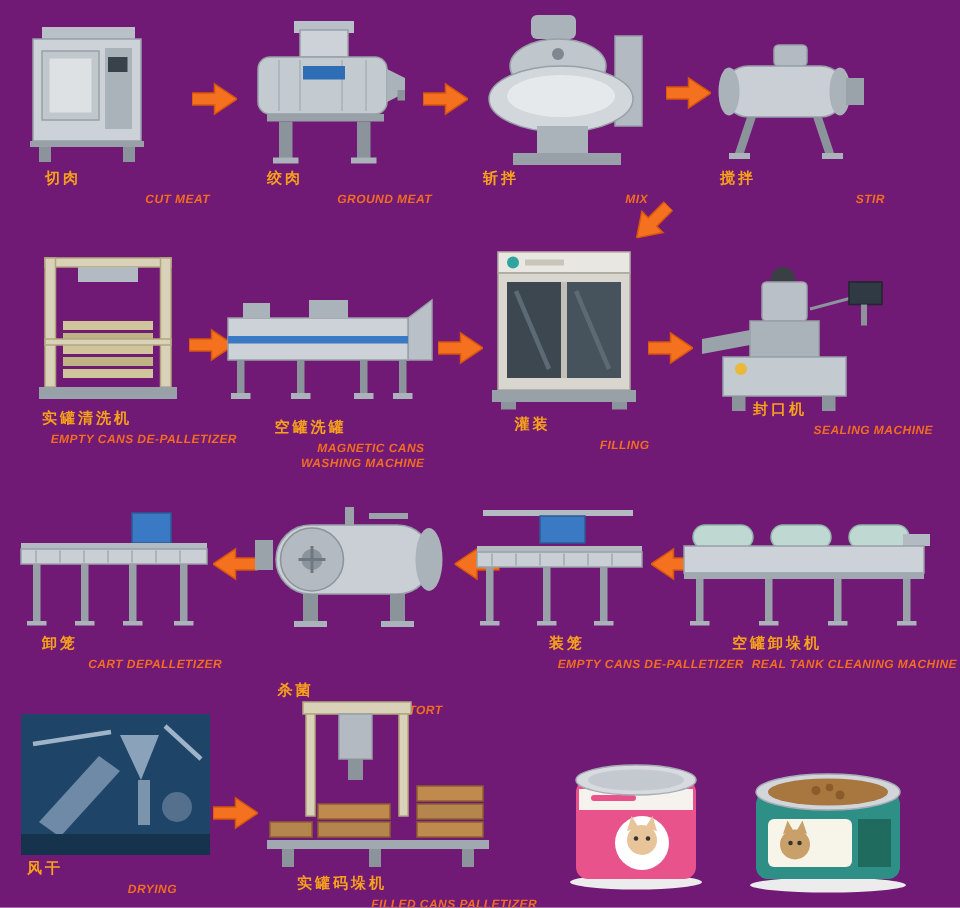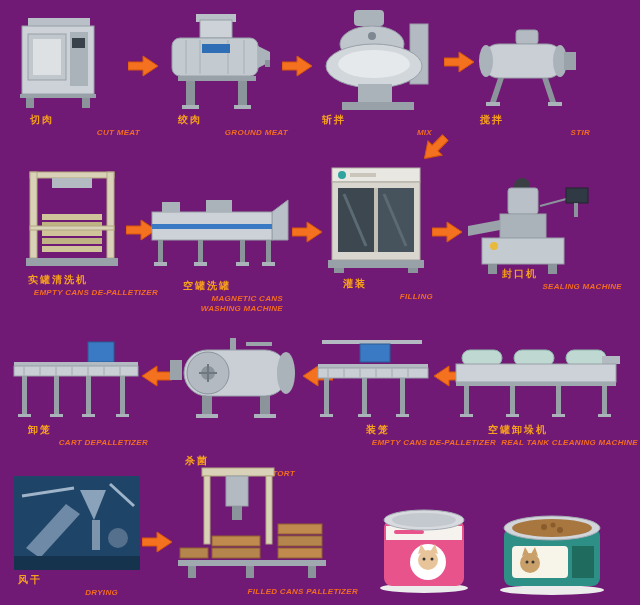--- a/index.html
+++ b/index.html
@@ -373,20 +373,21 @@
       <rect x="102" y="70" width="44" height="10" fill="#b5854e" stroke="#8f5f2f"></rect>
       <rect x="102" y="82" width="44" height="10" fill="#c08a4f" stroke="#8f5f2f"></rect>
       <rect x="4" y="82" width="28" height="10" fill="#b5854e" stroke="#8f5f2f"></rect>
       <rect x="2" y="94" width="148" height="6" fill="#a0a8b0"></rect>
       <rect x="12" y="100" width="8" height="12" fill="#8b939b"></rect>
       <rect x="70" y="100" width="8" height="12" fill="#8b939b"></rect>
       <rect x="132" y="100" width="8" height="12" fill="#8b939b"></rect>
     </svg>
   </div>
   <div class="lbl" style="left:198px; top:584px; width:160px;">
+    <div class="cn">实罐码垛机</div>
     <div class="en">FILLED CANS PALLETIZER</div>
   </div>
 
   <div class="fig" style="left:356px; top:504px; width:268px; height:92px;">
     <svg viewBox="0 0 268 92">
       <ellipse cx="68" cy="84" rx="44" ry="5" fill="#ececec"></ellipse>
       <ellipse cx="196" cy="86" rx="52" ry="5" fill="#ececec"></ellipse>
       <rect x="28" y="16" width="80" height="66" rx="8" fill="#e9538c"></rect>
       <rect x="30" y="22" width="76" height="14" fill="#f6f3ee"></rect>
       <rect x="38" y="26" width="30" height="4" rx="2" fill="#e9538c"></rect>

